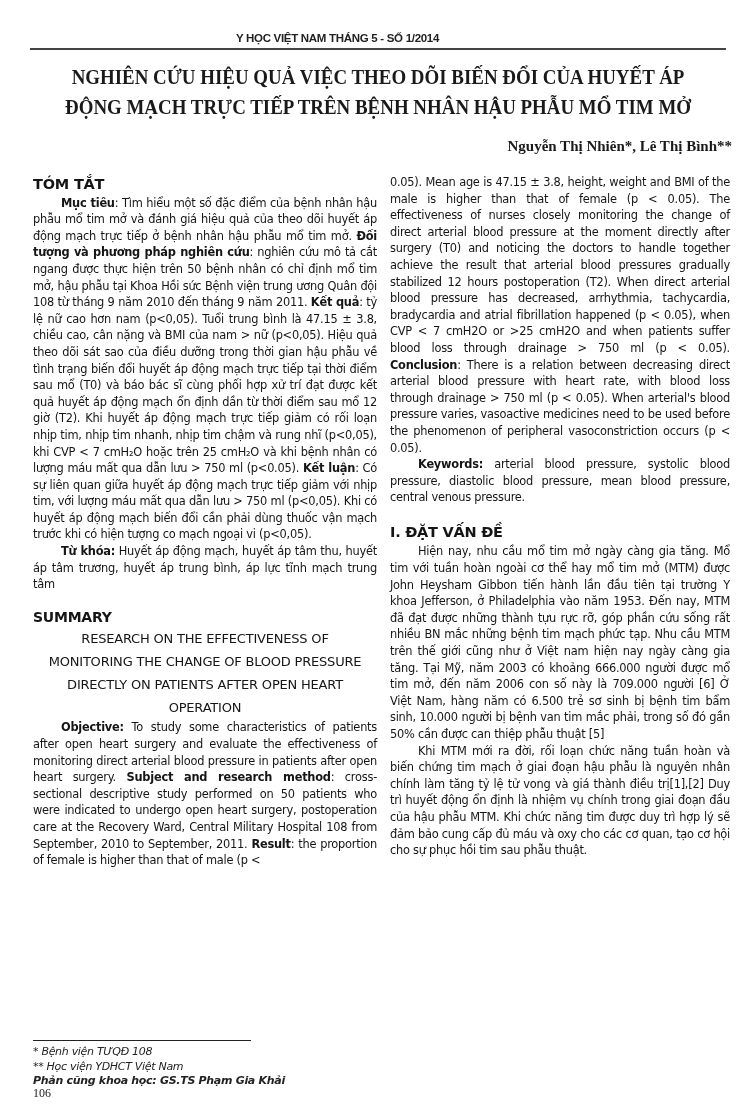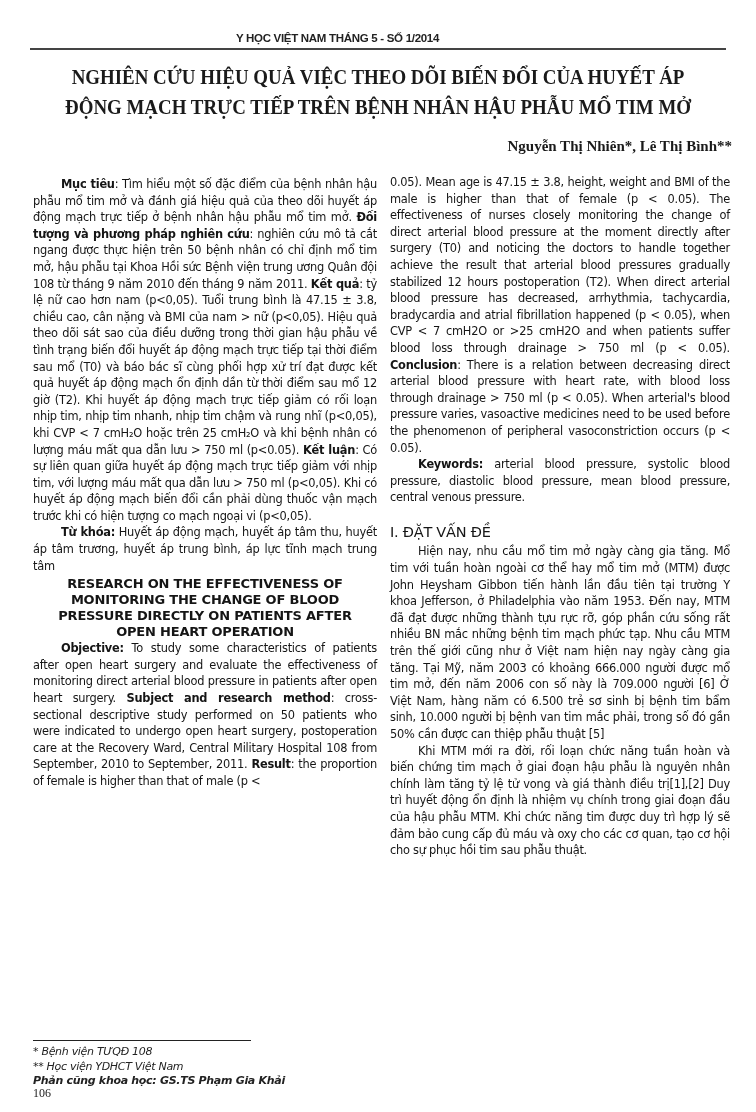--- a/index.html
+++ b/index.html
@@ -22,22 +22,22 @@
   .col {
     position: absolute; font-family: "DejaVu Sans", sans-serif; font-size: 11.4px;
     line-height: 16.6px; text-align: justify; color: #151515; letter-spacing: -0.25px;
   }
   .col-left { left: 33px; top: 176px; width: 344px; }
   .col-right { left: 390px; top: 174px; width: 340px; }
   .col p { margin: 0; text-indent: 28px; }
   .col p.noind { text-indent: 0; }
   .h-section { font-weight: bold; font-size: 14.5px; margin: 0 0 2px 0; letter-spacing: -0.2px; }
   .h-summary { font-weight: bold; font-size: 14px; margin: 16px 0 2px 0; }
-  .en-title { font-weight: bold; font-size: 13px; text-align: center; line-height: 16px; margin: 2px 0 0 0; letter-spacing: -0.2px; }
-  .h-intro { font-weight: normal; font-size: 14.5px; margin: 18px 0 3px 0; }
+  .en-title { font-weight: normal; font-size: 13px; text-align: center; line-height: 23px; margin: 2px 0 0 0; letter-spacing: -0.2px; }
+  .h-intro { font-weight: bold; font-size: 14.5px; margin: 18px 0 3px 0; }
   .kw-label { font-weight: bold; }
   b { font-weight: bold; }
   .footnote-rule { position: absolute; left: 33px; top: 1040px; width: 218px; height: 1px; background: #222; }
   .footnotes {
     position: absolute; left: 33px; top: 1045px; font-family: "DejaVu Sans", sans-serif;
     font-size: 11px; line-height: 14.5px; font-style: italic; color: #222; letter-spacing: -0.3px;
   }
   .footnotes .reviewer { font-weight: bold; }
   .page-number {
     position: absolute; left: 33px; top: 1086px; font-family: "Liberation Serif", serif; font-size: 12px; color: #222;
@@ -50,27 +50,29 @@
 <div class="head-rule" style="width:696px;"></div>
 
 <div class="title">
   <div>NGHIÊN CỨU HIỆU QUẢ VIỆC THEO DÕI BIẾN ĐỔI CỦA HUYẾT ÁP</div>
   <div>ĐỘNG MẠCH TRỰC TIẾP TRÊN BỆNH NHÂN HẬU PHẪU MỔ TIM MỞ</div>
 </div>
 
 <div class="authors">Nguyễn Thị Nhiên*, Lê Thị Bình**</div>
 
 <div class="col col-left">
+  <div class="h-section">TÓM TẮT</div>
   <p>
     <b>Mục tiêu</b><span>: Tìm hiểu một số đặc điểm của bệnh nhân hậu phẫu mổ tim mở và đánh giá hiệu quả của theo dõi huyết áp động mạch trực tiếp ở bệnh nhân hậu phẫu mổ tim mở. </span><b>Đối tượng và phương pháp nghiên cứu</b><span>: nghiên cứu mô tả cắt ngang được thực hiện trên 50 bệnh nhân có chỉ định mổ tim mở, hậu phẫu tại Khoa Hồi sức Bệnh viện trung ương Quân đội 108 từ tháng 9 năm 2010 đến tháng 9 năm 2011. </span><b>Kết quả</b><span>: tỷ lệ nữ cao hơn nam (p&lt;0,05). Tuổi trung bình là 47.15 ± 3.8, chiều cao, cân nặng và BMI của nam &gt; nữ (p&lt;0,05). Hiệu quả theo dõi sát sao của điều dưỡng trong thời gian hậu phẫu về tình trạng biến đổi huyết áp động mạch trực tiếp tại thời điểm sau mổ (T0) và báo bác sĩ cùng phối hợp xử trí đạt được kết quả huyết áp động mạch ổn định dần từ thời điểm sau mổ 12 giờ (T2). Khi huyết áp động mạch trực tiếp giảm có rối loạn nhịp tim, nhịp tim nhanh, nhịp tim chậm và rung nhĩ (p&lt;0,05), khi CVP &lt; 7 cmH₂O hoặc trên 25 cmH₂O và khi bệnh nhân có lượng máu mất qua dẫn lưu &gt; 750 ml (p&lt;0.05). </span><b>Kết luận</b><span>: Có sự liên quan giữa huyết áp động mạch trực tiếp giảm với nhịp tim, với lượng máu mất qua dẫn lưu &gt; 750 ml (p&lt;0,05). Khi có huyết áp động mạch biến đổi cần phải dùng thuốc vận mạch trước khi có hiện tượng co mạch ngoại vi (p&lt;0,05).</span>
   </p>
   <p>
     <span class="kw-label">Từ khóa:</span><span> Huyết áp động mạch, huyết áp tâm thu, huyết áp tâm trương, huyết áp trung bình, áp lực tĩnh mạch trung tâm</span>
   </p>
 
+  <div class="h-summary">SUMMARY</div>
   <div class="en-title" style="padding:0 6px;">RESEARCH ON THE EFFECTIVENESS OF MONITORING THE CHANGE OF BLOOD PRESSURE DIRECTLY ON PATIENTS AFTER OPEN HEART OPERATION</div>
   <p>
     <b>Objective:</b><span> To study some characteristics of patients after open heart surgery and evaluate the effectiveness of monitoring direct arterial blood pressure in patients after open heart surgery. </span><b>Subject and research method</b><span>: cross-sectional descriptive study performed on 50 patients who were indicated to undergo open heart surgery, postoperation care at the Recovery Ward, Central Military Hospital 108 from September, 2010 to September, 2011. </span><b>Result</b><span>: the proportion of female is higher than that of male (p &lt;</span>
   </p>
 </div>
 
 <div class="col col-right">
   <p class="noind">
     <span>0.05). Mean age is 47.15 ± 3.8, height, weight and BMI of the male is higher than that of female (p &lt; 0.05). The effectiveness of nurses closely monitoring the change of direct arterial blood pressure at the moment directly after surgery (T0) and noticing the doctors to handle together achieve the result that arterial blood pressures gradually stabilized 12 hours postoperation (T2). When direct arterial blood pressure has decreased, arrhythmia, tachycardia, bradycardia and atrial fibrillation happened (p &lt; 0.05), when CVP &lt; 7 cmH2O or &gt;25 cmH2O and when patients suffer blood loss through drainage &gt; 750 ml (p &lt; 0.05). </span><b>Conclusion</b><span>: There is a relation between decreasing direct arterial blood pressure with heart rate, with blood loss through drainage &gt; 750 ml (p &lt; 0.05). When arterial's blood pressure varies, vasoactive medicines need to be used before the phenomenon of peripheral vasoconstriction occurs (p &lt; 0.05).</span>
   </p>

